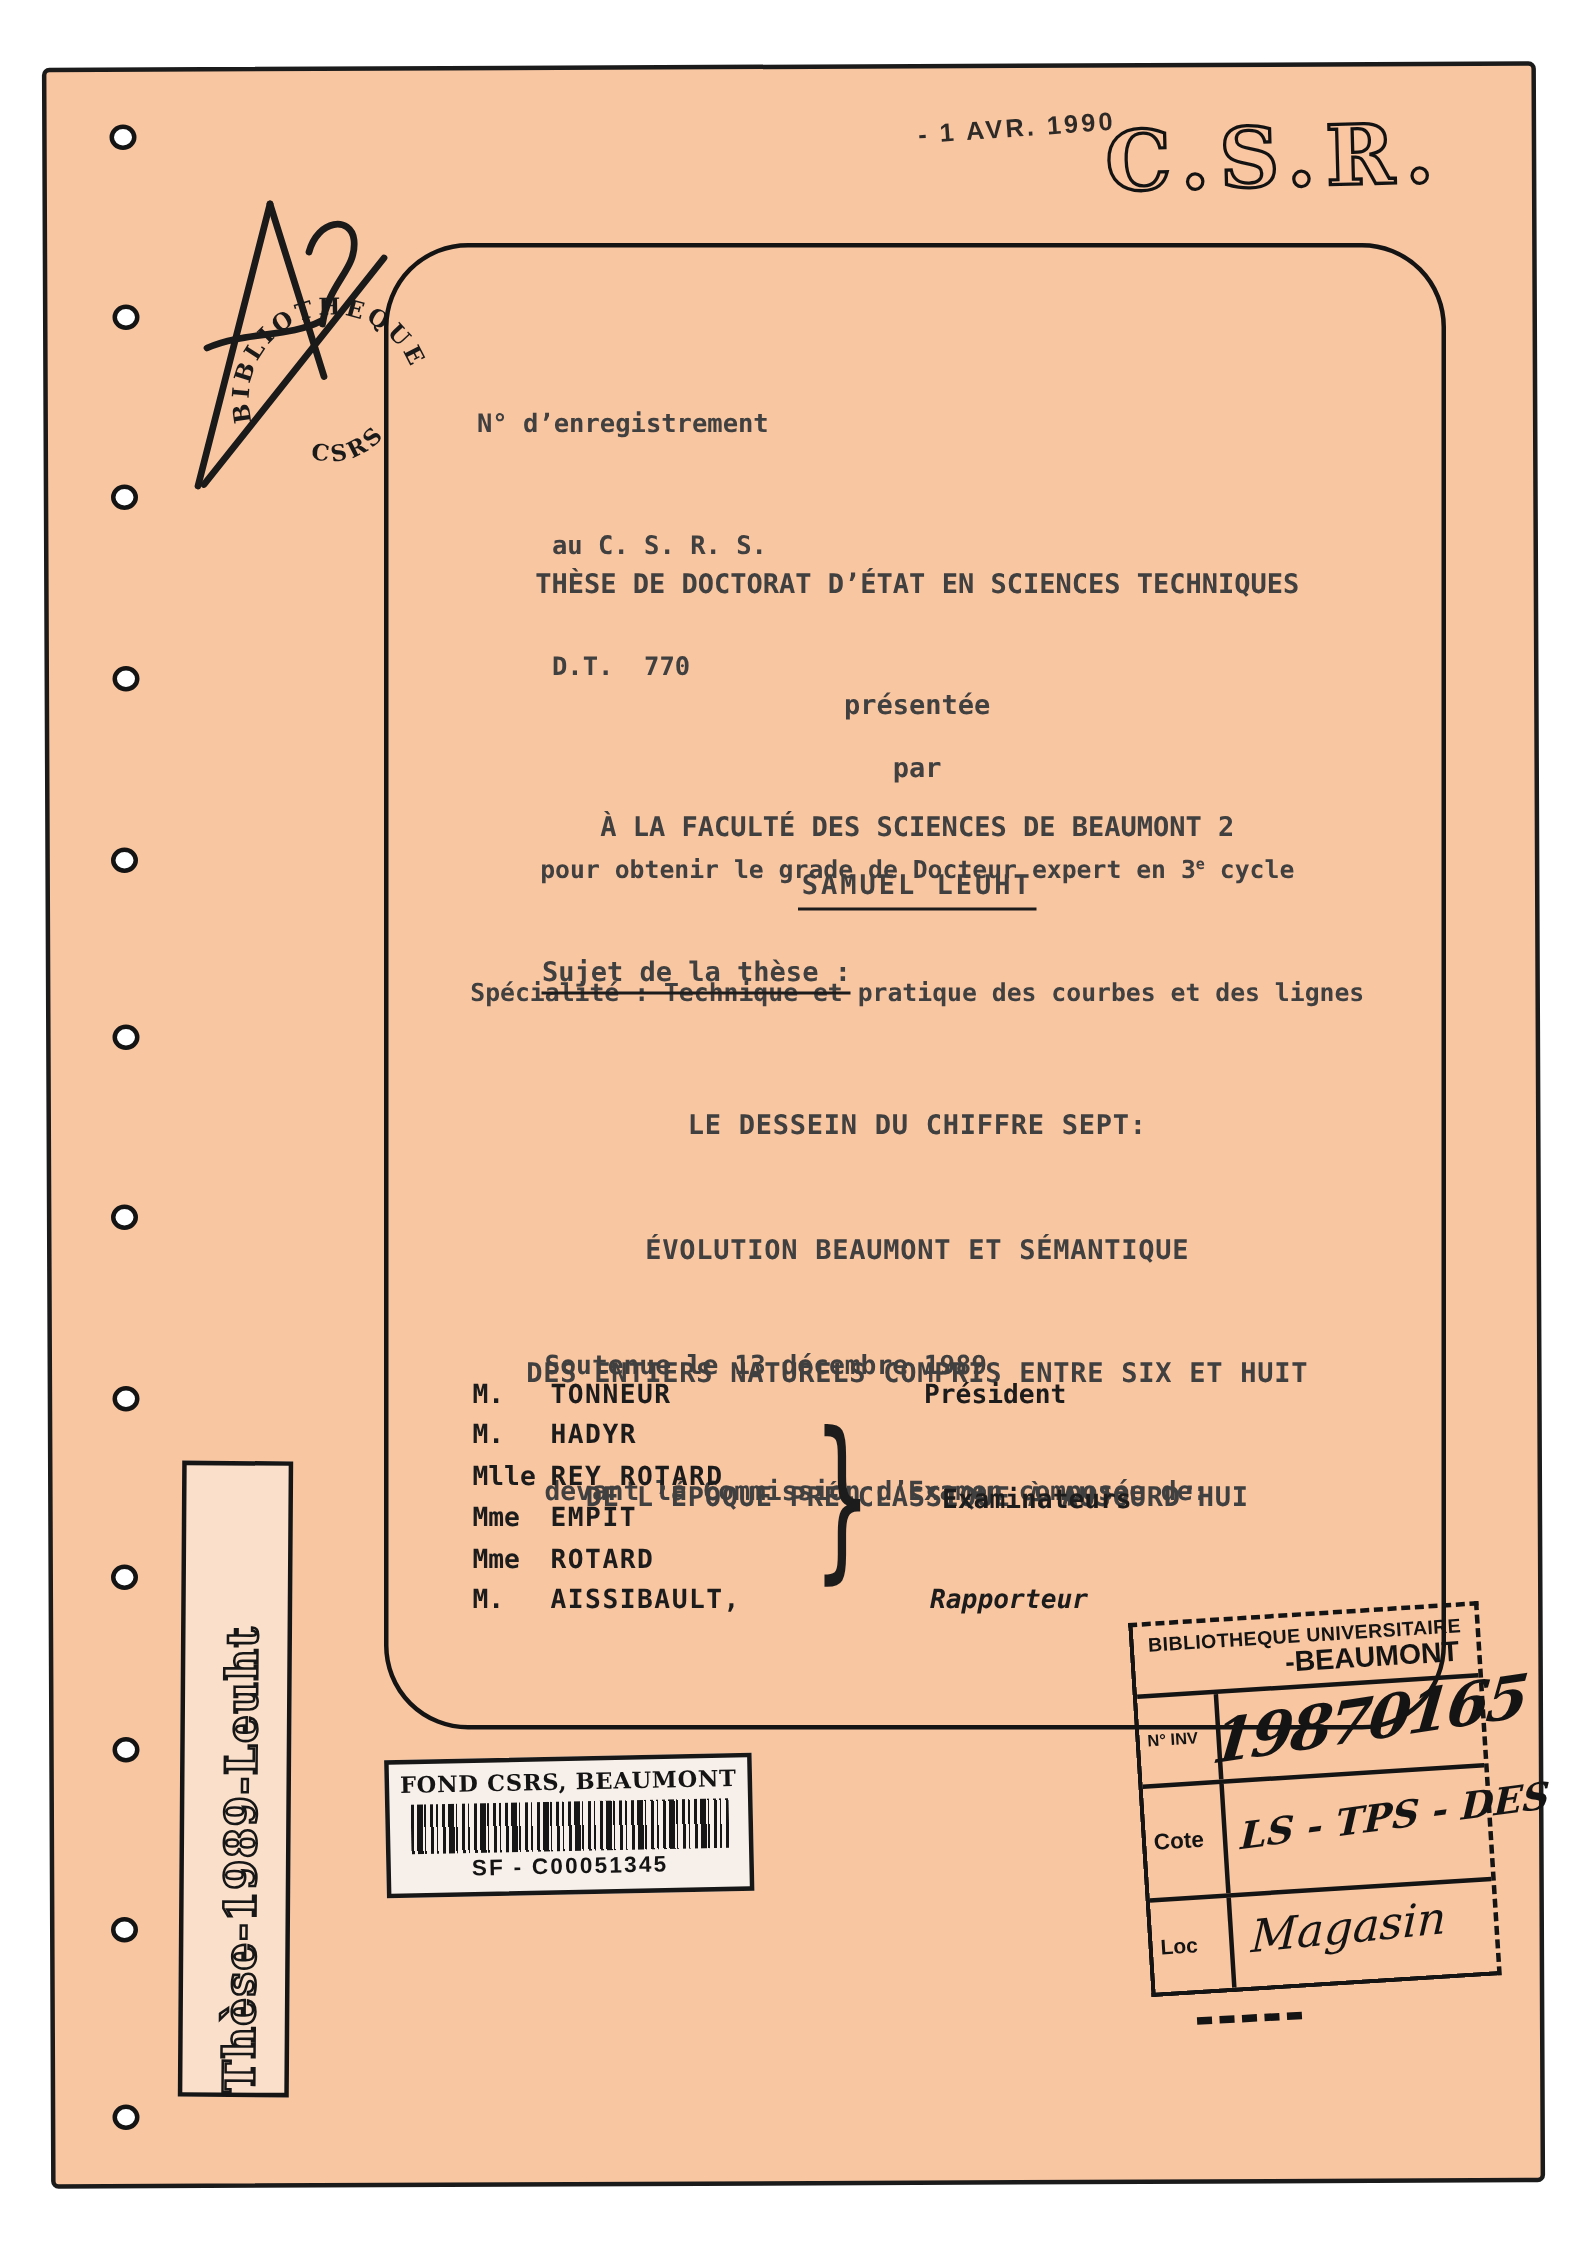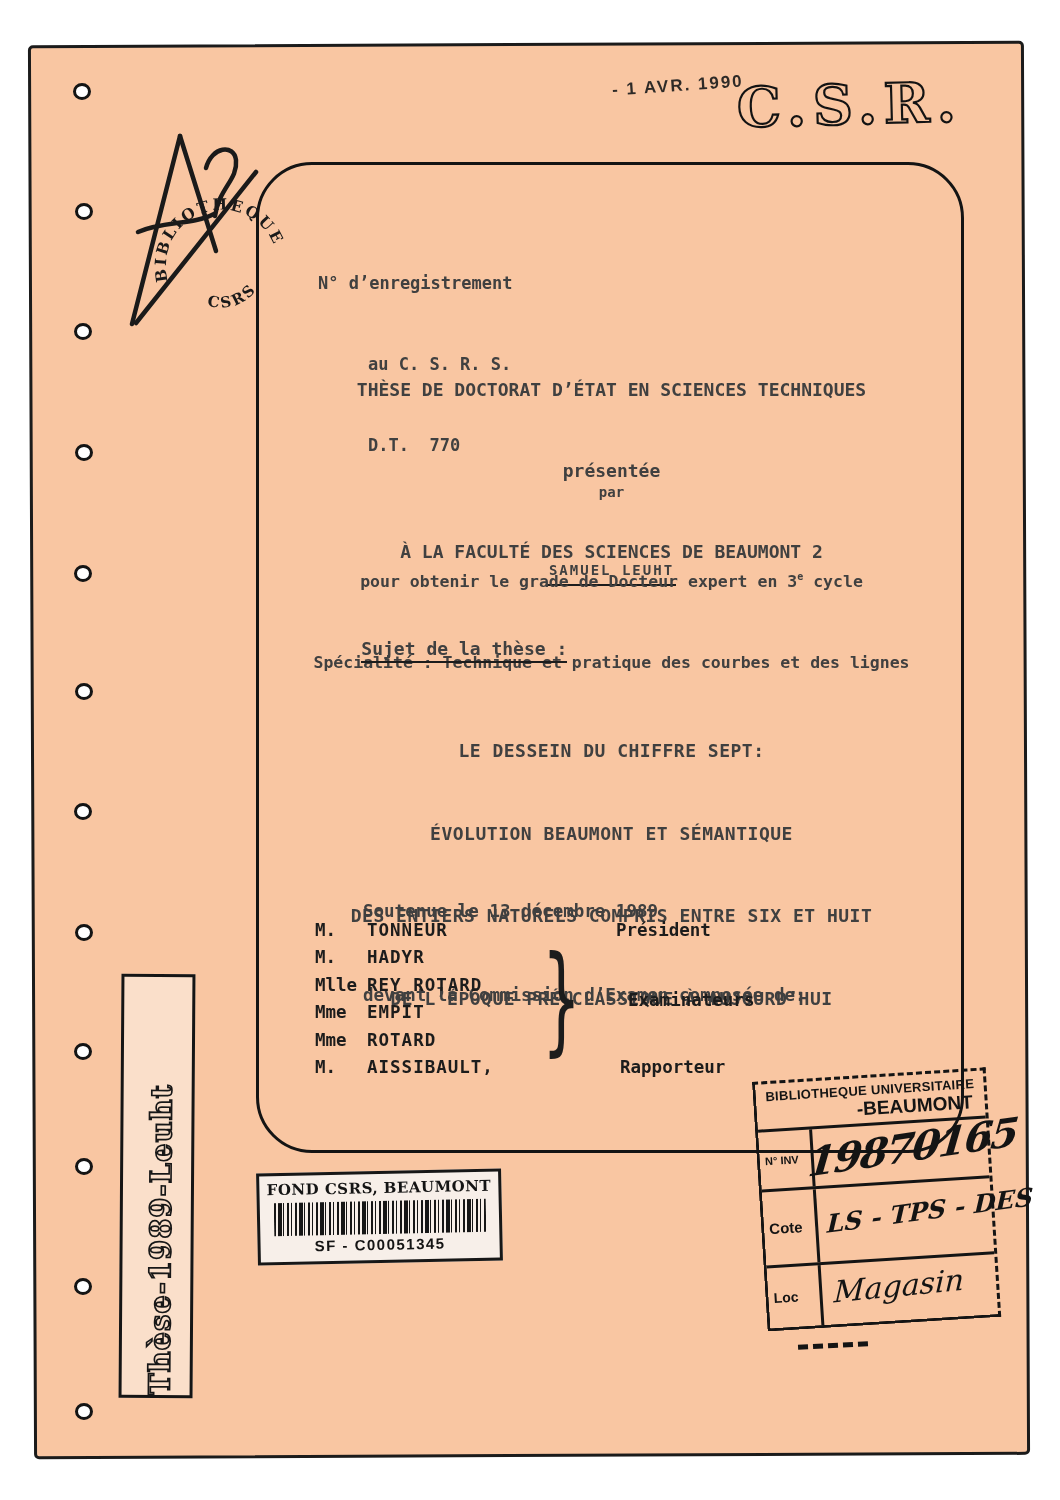--- a/index.html
+++ b/index.html
@@ -36,37 +36,37 @@
   
   .frame { position:absolute; left:256px; top:162px; width:708px; height:991px;
            border:3.5px solid #141414; border-radius:56px; }
 
   
   .tw { position:absolute; font-weight:700; color:#404040; white-space:pre; }
   .center { text-align:center; width:667px; left:278px; }
   .reg    { left:318px; top:216px; font-size:17px; line-height:27px; }
   .reg .ind { padding-left:50px; }
   .heading{ top:322px; font-size:18px; line-height:27px; }
-  .author { top:427px; font-size:14px; line-height:26px; }
+  .author { top:448px; font-size:18px; line-height:26px; }
   .author .uname { display:inline-block; border-bottom:2.5px solid #1c1c1c;
                    padding:0 2px 1px; letter-spacing:2px; }
   .degree { top:509px; font-size:16.5px; line-height:27px; }
   .degree sup { font-size:10px; vertical-align:super; }
   .subject{ left:318px; top:617px; font-size:18px;text-align:center; }
   .subject span { display:inline-block; border-bottom:2.5px solid #1c1c1c; padding-bottom:2px; }
   .ttitle { top:682px; font-size:18px; line-height:27.5px; letter-spacing:.5px; }
   .defense{ left:363px; top:841px; font-size:17.5px; line-height:28px; }
 
   .committee { position:absolute; left:315px; top:916px; font-size:17.5px; font-weight:700; }
   .crow { display:flex; height:27.5px; align-items:center; }
   .ct { width:52px; } .cn { letter-spacing:1px; }
   .role { position:absolute; font-size:17.5px; font-weight:700;margin-left:44px; }
   .role-president   { left:572px; top:920px; }
   .role-group       { left:584px; top:990px; }
-  .role-rapporteur  { left:576px; top:1057px; }
+  .role-rapporteur  { left:576px; top:1057px;font-style:italic; }
   .brace { position:absolute; left:543px; top:944px; font-size:112px; font-weight:400;
            line-height:104px; transform:scale(.55,1.05); transform-origin:left top; }
 
   
   .spine { position:absolute; left:120px; top:974px; width:74px; height:424px;
            background:#fadfca; border:3px solid #151515; transform:rotate(.4deg); }
   .spine-text { position:absolute; left:21px; top:418px; transform:rotate(-90deg);
       transform-origin:0 0; white-space:nowrap;
       font-family:"DejaVu Serif", serif; font-weight:700; font-size:29px; letter-spacing:1px;
       color:rgba(250,223,202,0.25); -webkit-text-stroke:1.7px #171717; }

